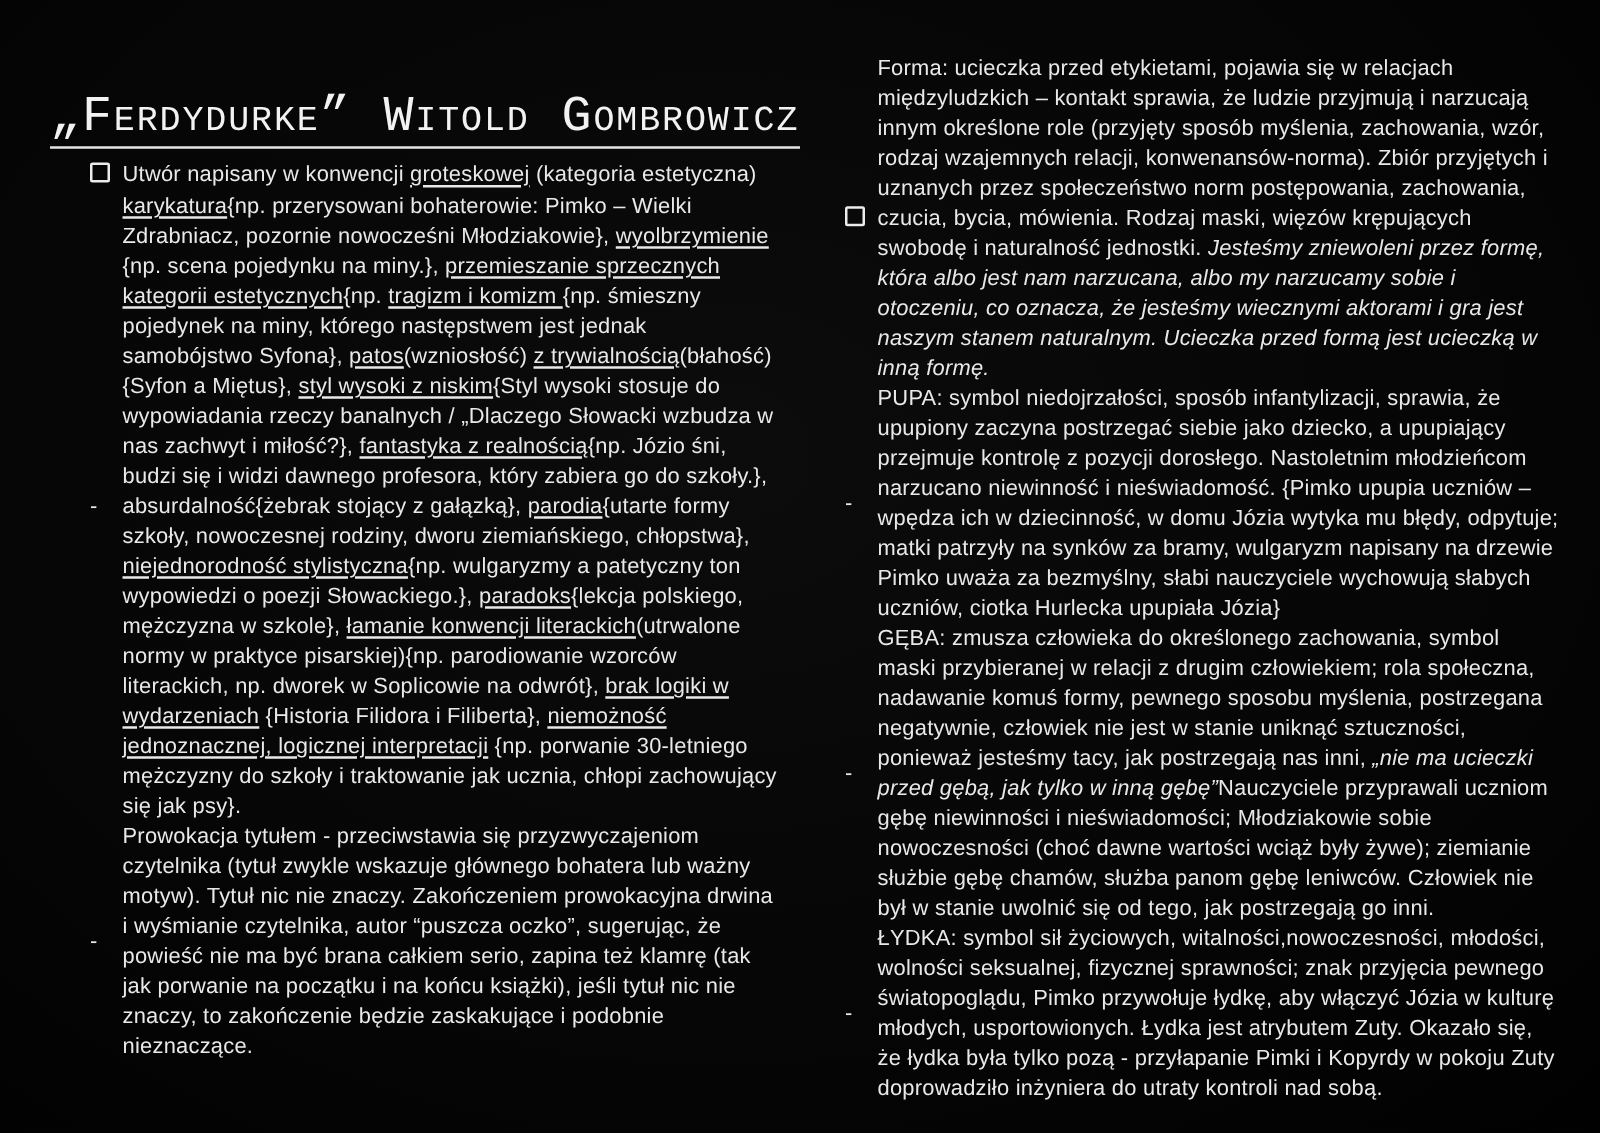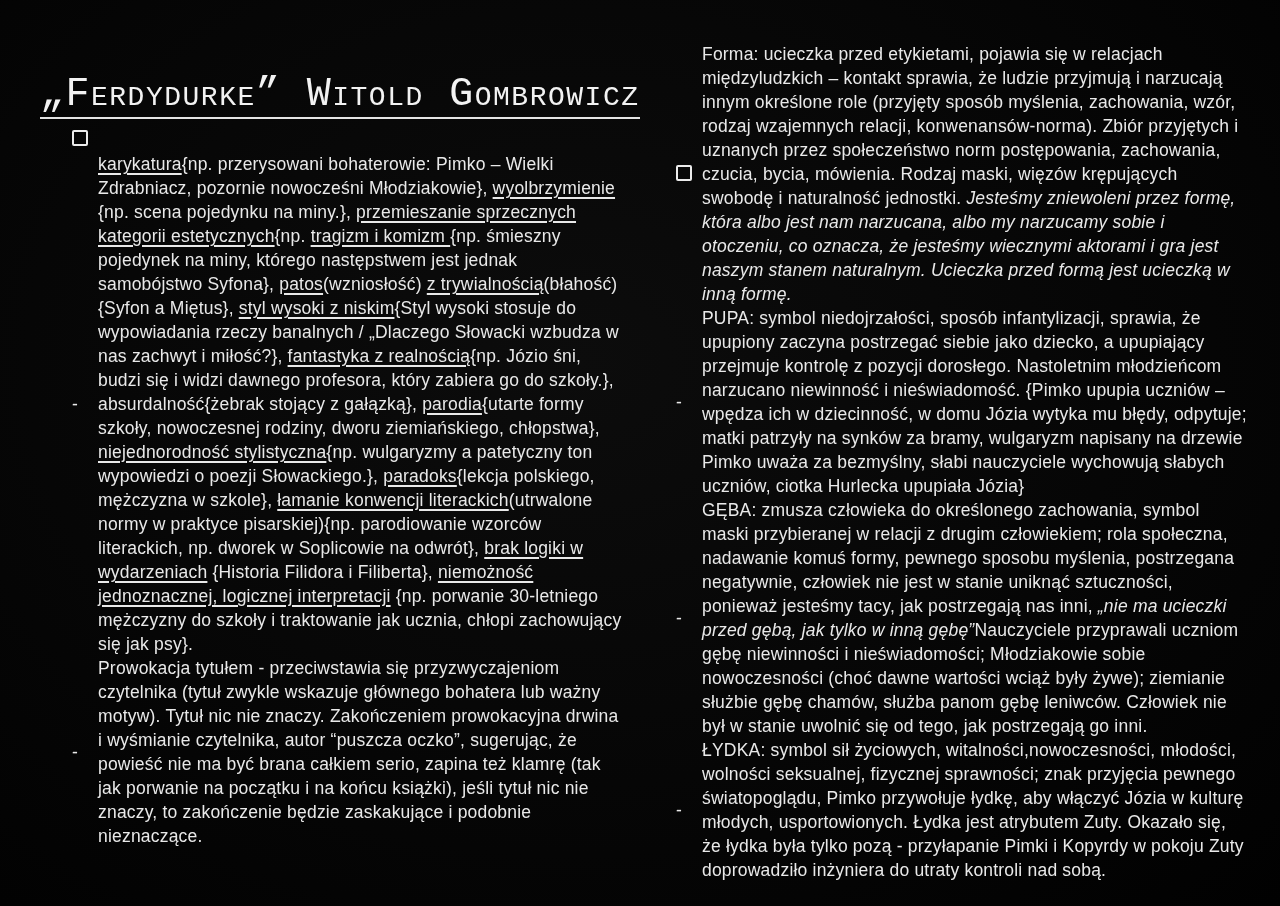--- a/index.html
+++ b/index.html
@@ -43,20 +43,21 @@
 </style>
 </head>
 <body>
 
 <div class="page" style="color: rgb(233, 233, 233);">
   <div class="title">„Ferdydurke” Witold Gombrowicz</div>
 
   <div class="col col-left">
       <div class="item">
         <span class="bullet"><span class="sq"></span></span>
+        <span class="content"><span>Utwór napisany w konwencji </span><span class="u">groteskowej</span><span> (kategoria estetyczna)</span></span>
       </div>
       <div class="item">
         <span class="bullet">-</span>
         <span class="content"><span class="u">karykatura</span><span>{np. przerysowani bohaterowie: Pimko – Wielki Zdrabniacz, pozornie nowocześni Młodziakowie}, </span><span class="u">wyolbrzymienie </span><span>{np. scena pojedynku na miny.}, </span><span class="u">przemieszanie sprzecznych kategorii estetycznych</span><span>{np. </span><span class="u">tragizm i komizm </span><span>{np. śmieszny pojedynek na miny, którego następstwem jest jednak samobójstwo Syfona}, </span><span class="u">patos</span><span>(wzniosłość) </span><span class="u">z trywialnością</span><span>(błahość) {Syfon a Miętus}, </span><span class="u">styl wysoki z niskim</span><span>{Styl wysoki stosuje do wypowiadania rzeczy banalnych / „Dlaczego Słowacki wzbudza w nas zachwyt i miłość?}, </span><span class="u">fantastyka z realnością</span><span>{np. Józio śni, budzi się i widzi dawnego profesora, który zabiera go do szkoły.}, absurdalność{żebrak stojący z gałązką}, </span><span class="u">parodia</span><span>{utarte formy szkoły, nowoczesnej rodziny, dworu ziemiańskiego, chłopstwa}, </span><span class="u">niejednorodność stylistyczna</span><span>{np. wulgaryzmy a patetyczny ton wypowiedzi o poezji Słowackiego.}, </span><span class="u">paradoks</span><span>{lekcja polskiego, mężczyzna w szkole}, </span><span class="u">łamanie konwencji literackich</span><span>(utrwalone normy w praktyce pisarskiej){np. parodiowanie wzorców literackich, np. dworek w Soplicowie na odwrót}, </span><span class="u">brak logiki w wydarzeniach</span><span> {Historia Filidora i Filiberta}, </span><span class="u">niemożność jednoznacznej, logicznej interpretacji</span><span> {np. porwanie 30-letniego mężczyzny do szkoły i traktowanie jak ucznia, chłopi zachowujący się jak psy}.</span></span>
       </div>
       <div class="item">
         <span class="bullet">-</span>
         <span class="content"><span>Prowokacja tytułem - przeciwstawia się przyzwyczajeniom czytelnika (tytuł zwykle wskazuje głównego bohatera lub ważny motyw). Tytuł nic nie znaczy. Zakończeniem prowokacyjna drwina i wyśmianie czytelnika, autor “puszcza oczko”, sugerując, że powieść nie ma być brana całkiem serio, zapina też klamrę (tak jak porwanie na początku i na końcu książki), jeśli tytuł nic nie znaczy, to zakończenie będzie zaskakujące i podobnie nieznaczące.</span></span>
       </div>
     </div>

